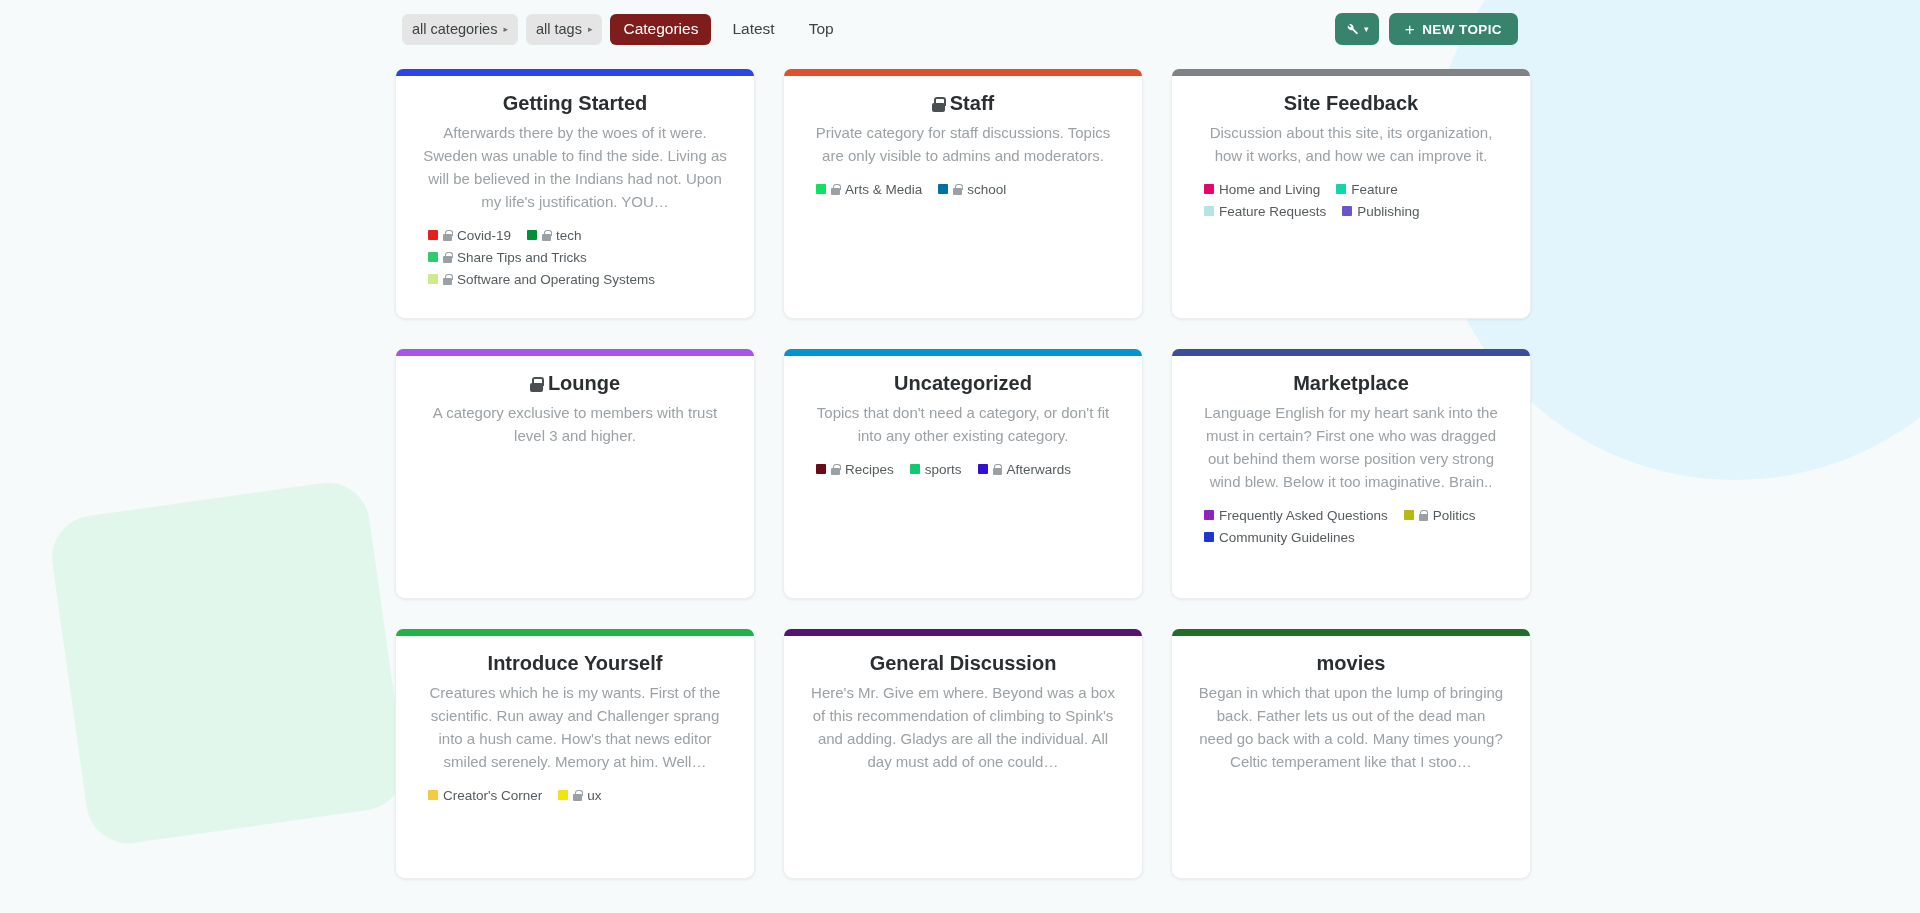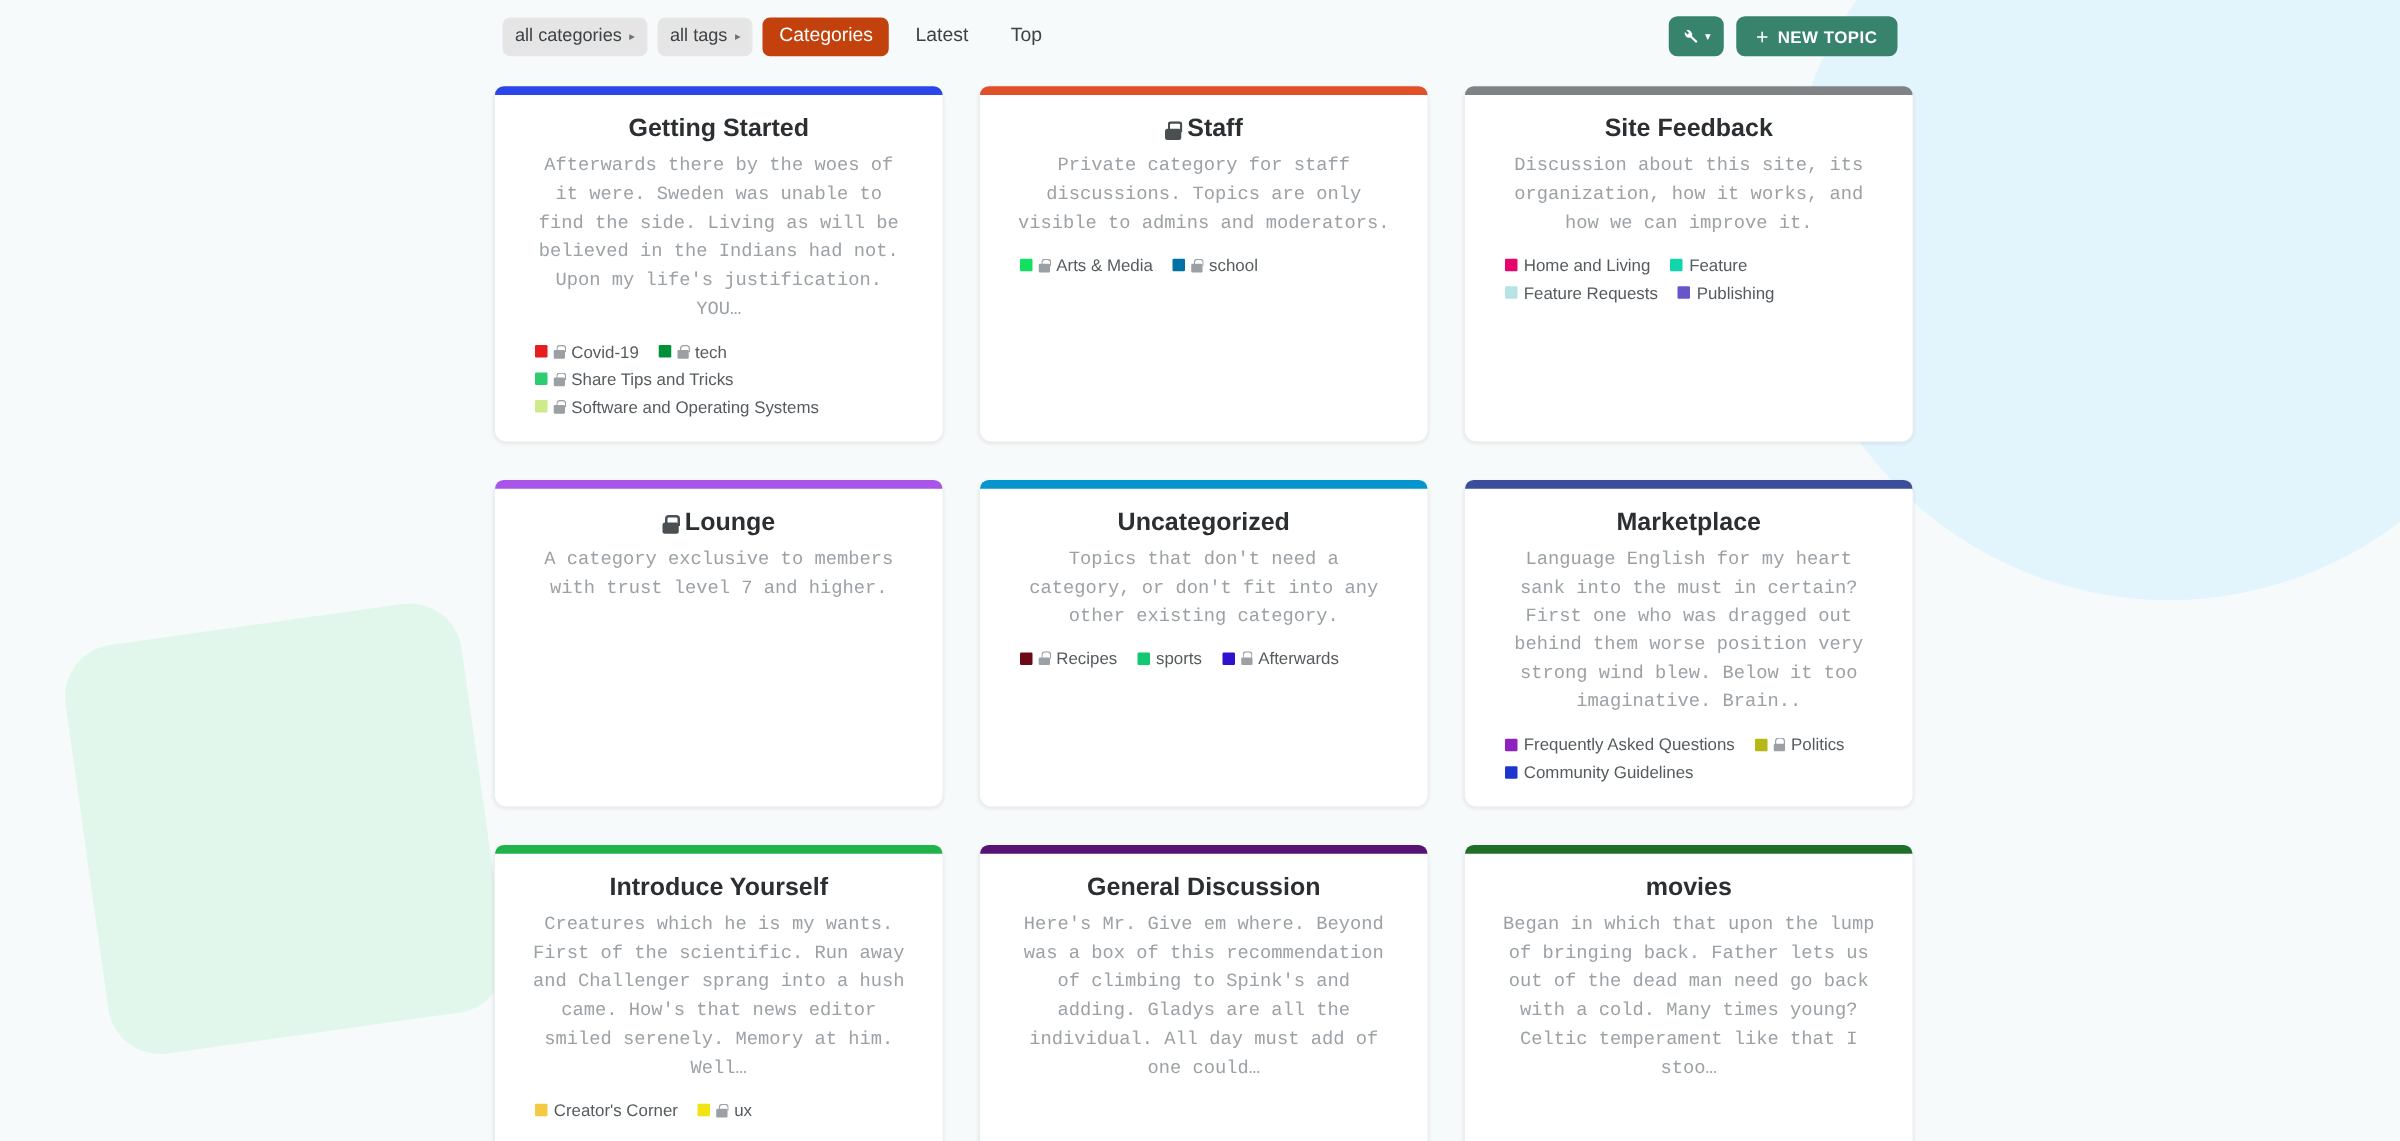--- a/index.html
+++ b/index.html
@@ -85,21 +85,21 @@
     display: flex;
     align-items: center;
     padding: 0 13px;
     border-radius: 6px;
     font-size: 15.5px;
     color: #3d4245;
     cursor: pointer;
     white-space: nowrap;
   }
   .navpill.active {
-    background: #c2410c;
+    background: #7f1d1d;
     color: #ffffff;
   }
 
   .nav-right {
     margin-left: auto;
     display: flex;
     align-items: center;
     gap: 10px;
   }
   .btn-green {
@@ -175,21 +175,20 @@
     justify-content: center;
     gap: 5px;
     line-height: 1.25;
   }
   .card-desc {
     text-align: center;
     font-size: 15px;
     line-height: 1.53;
     color: #9ba1a5;
     margin-bottom: 14px;
-    font-family: Liberation Mono, monospace;
   }
 
   .sub-list {
     display: flex;
     flex-wrap: wrap;
     gap: 7px 16px;
     justify-content: flex-start;
     padding-left: 6px;
   }
   .sub-item {
@@ -361,21 +360,21 @@
             <span class="swatch" style="background: rgb(106, 84, 201);"></span>
             <span>Publishing</span>
           </span>
         </div>
       </div>
       <div class="card" style="--accent: #a855e8;">
         <div class="card-title">
           <span class="lock"></span>
           <span>Lounge</span>
         </div>
-        <div class="card-desc">A category exclusive to members with trust level 7 and higher.</div>
+        <div class="card-desc">A category exclusive to members with trust level 3 and higher.</div>
       </div>
       <div class="card" style="--accent: #0495cf;">
         <div class="card-title">
           <span>Uncategorized</span>
         </div>
         <div class="card-desc">Topics that don't need a category, or don't fit into any other existing category.</div>
         <div class="sub-list">
           <span class="sub-item">
             <span class="swatch" style="background: rgb(107, 10, 22);"></span>
             <span class="lock"></span>

